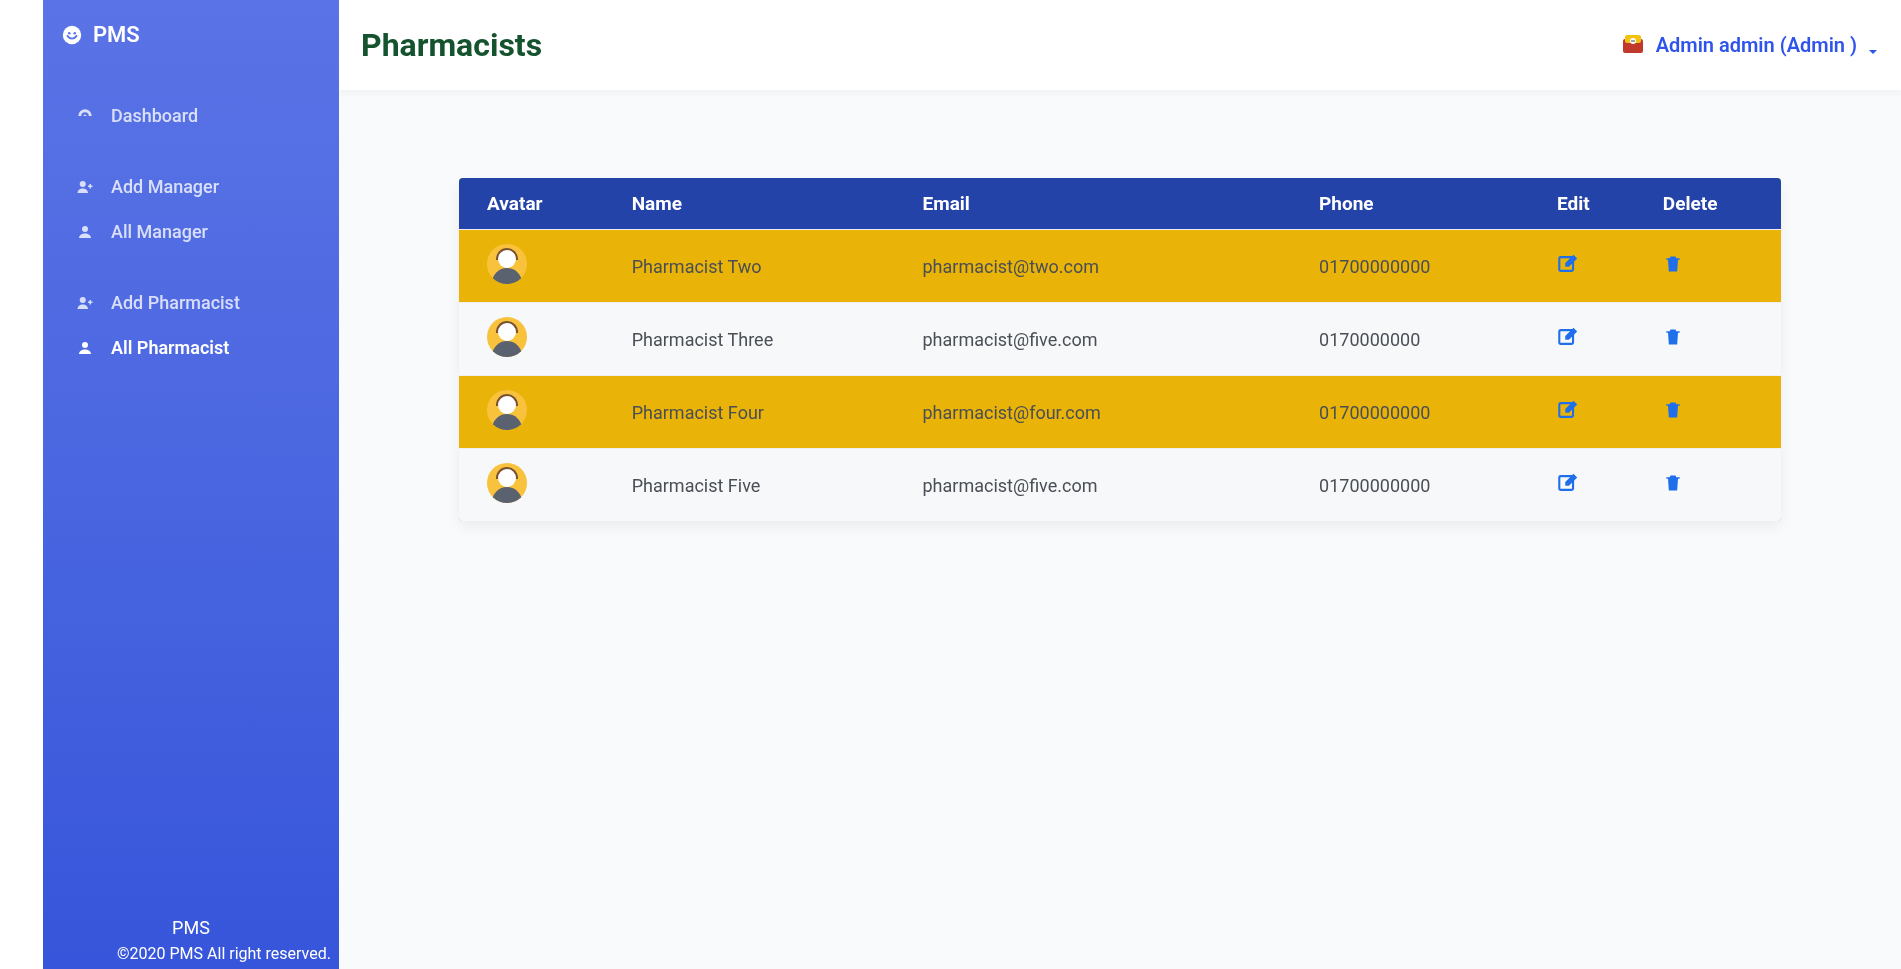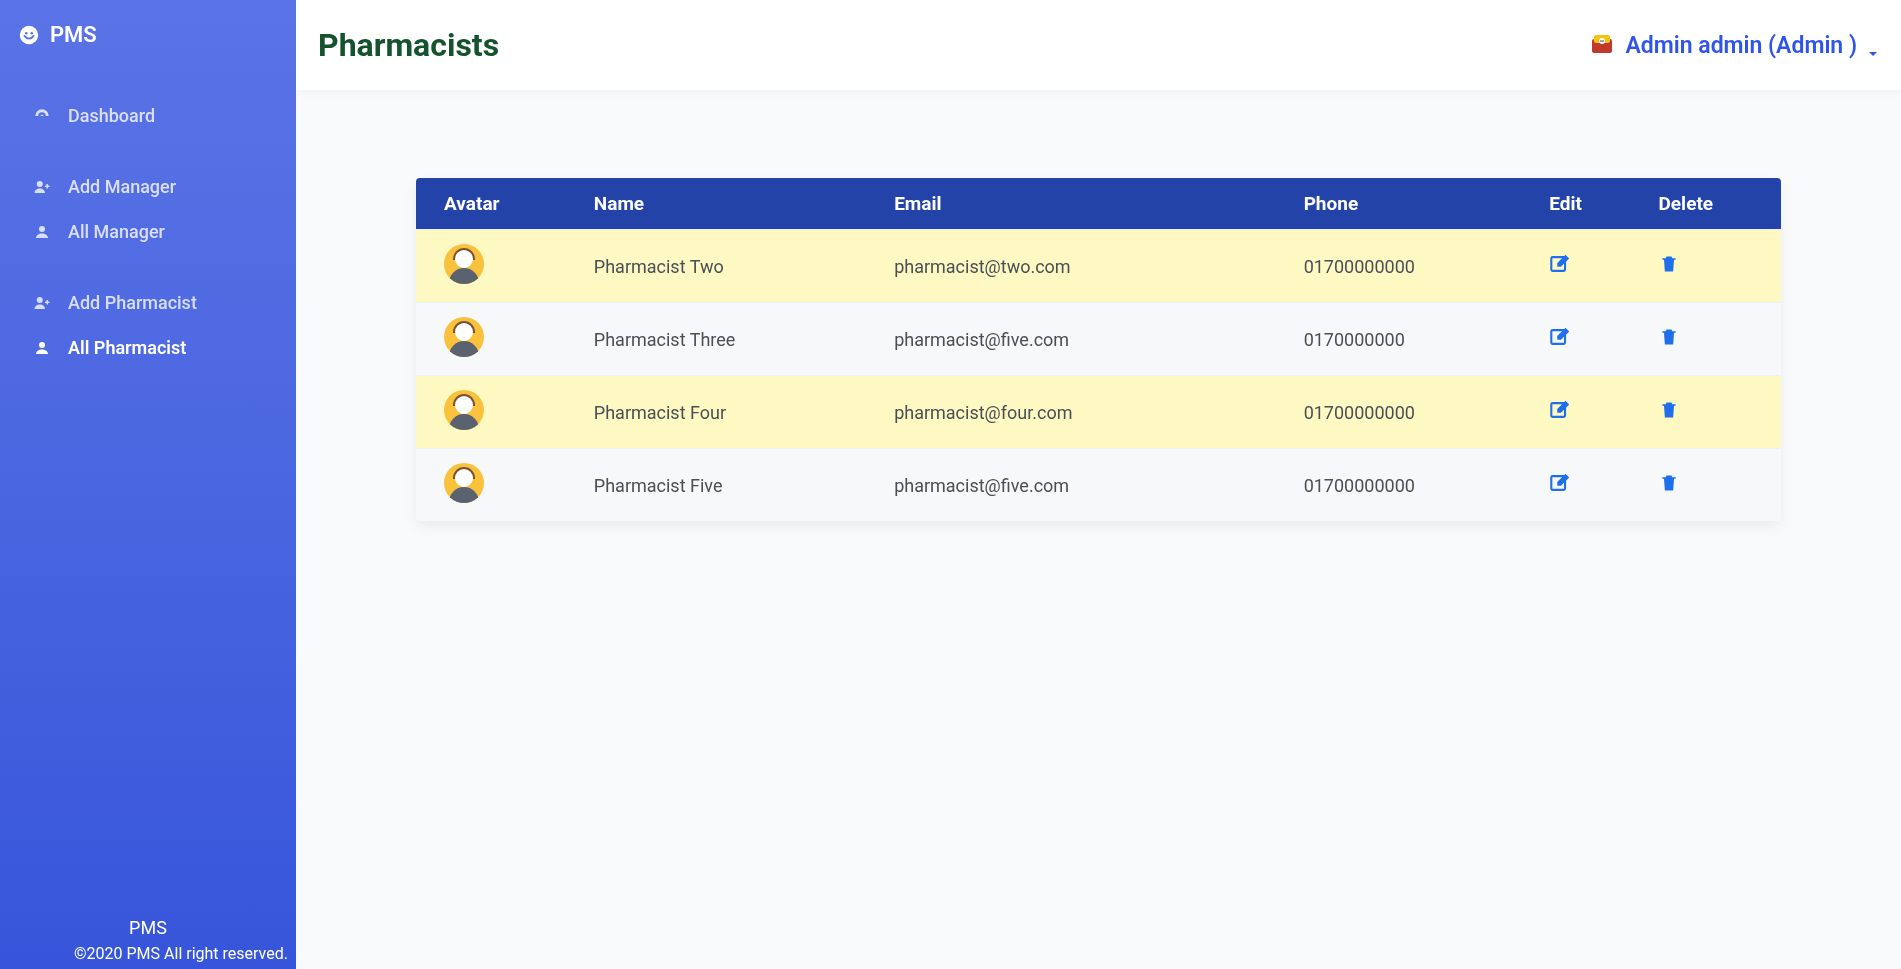--- a/index.html
+++ b/index.html
@@ -6,20 +6,21 @@
   html, body { height: 100%; }
   body {
     font-family: -apple-system, BlinkMacSystemFont, "Segoe UI", Roboto, "Helvetica Neue", Arial, sans-serif;
     font-size: 16px;
     color: #333;
     background: #fff;
   }
   .app {
     display: flex;
     min-height: 100vh;
+    margin-left: 43px;
   }
   
   .sidebar {
     width: 296px;
     background: linear-gradient(180deg, #5a73e6 0%, #4a66e0 50%, #3655da 100%);
     color: #fff;
     display: flex;
     flex-direction: column;
     position: relative;
   }
@@ -78,32 +79,32 @@
   .page-title {
     font-size: 32px;
     font-weight: 700;
     color: #14532d;
   }
   .user-menu {
     display: flex;
     align-items: center;
     gap: 10px;
     color: #2f54eb;
-    font-size: 23px;
+    font-size: 20px;
     font-weight: 600;
     cursor: pointer;
   }
   .user-menu .avatar-small {
     width: 26px; height: 24px;
   }
   .content {
     padding: 80px 120px 40px 120px;
   }
   .card {
-    background: #fef9c3;
+    background: #eab308;
     border-radius: 4px;
     box-shadow: 0 6px 14px rgba(0,0,0,0.06);
     overflow: hidden;
   }
   table.data-table {
     width: 100%;
     border-collapse: collapse;
     font-size: 18px;
   }
   table.data-table thead th {

